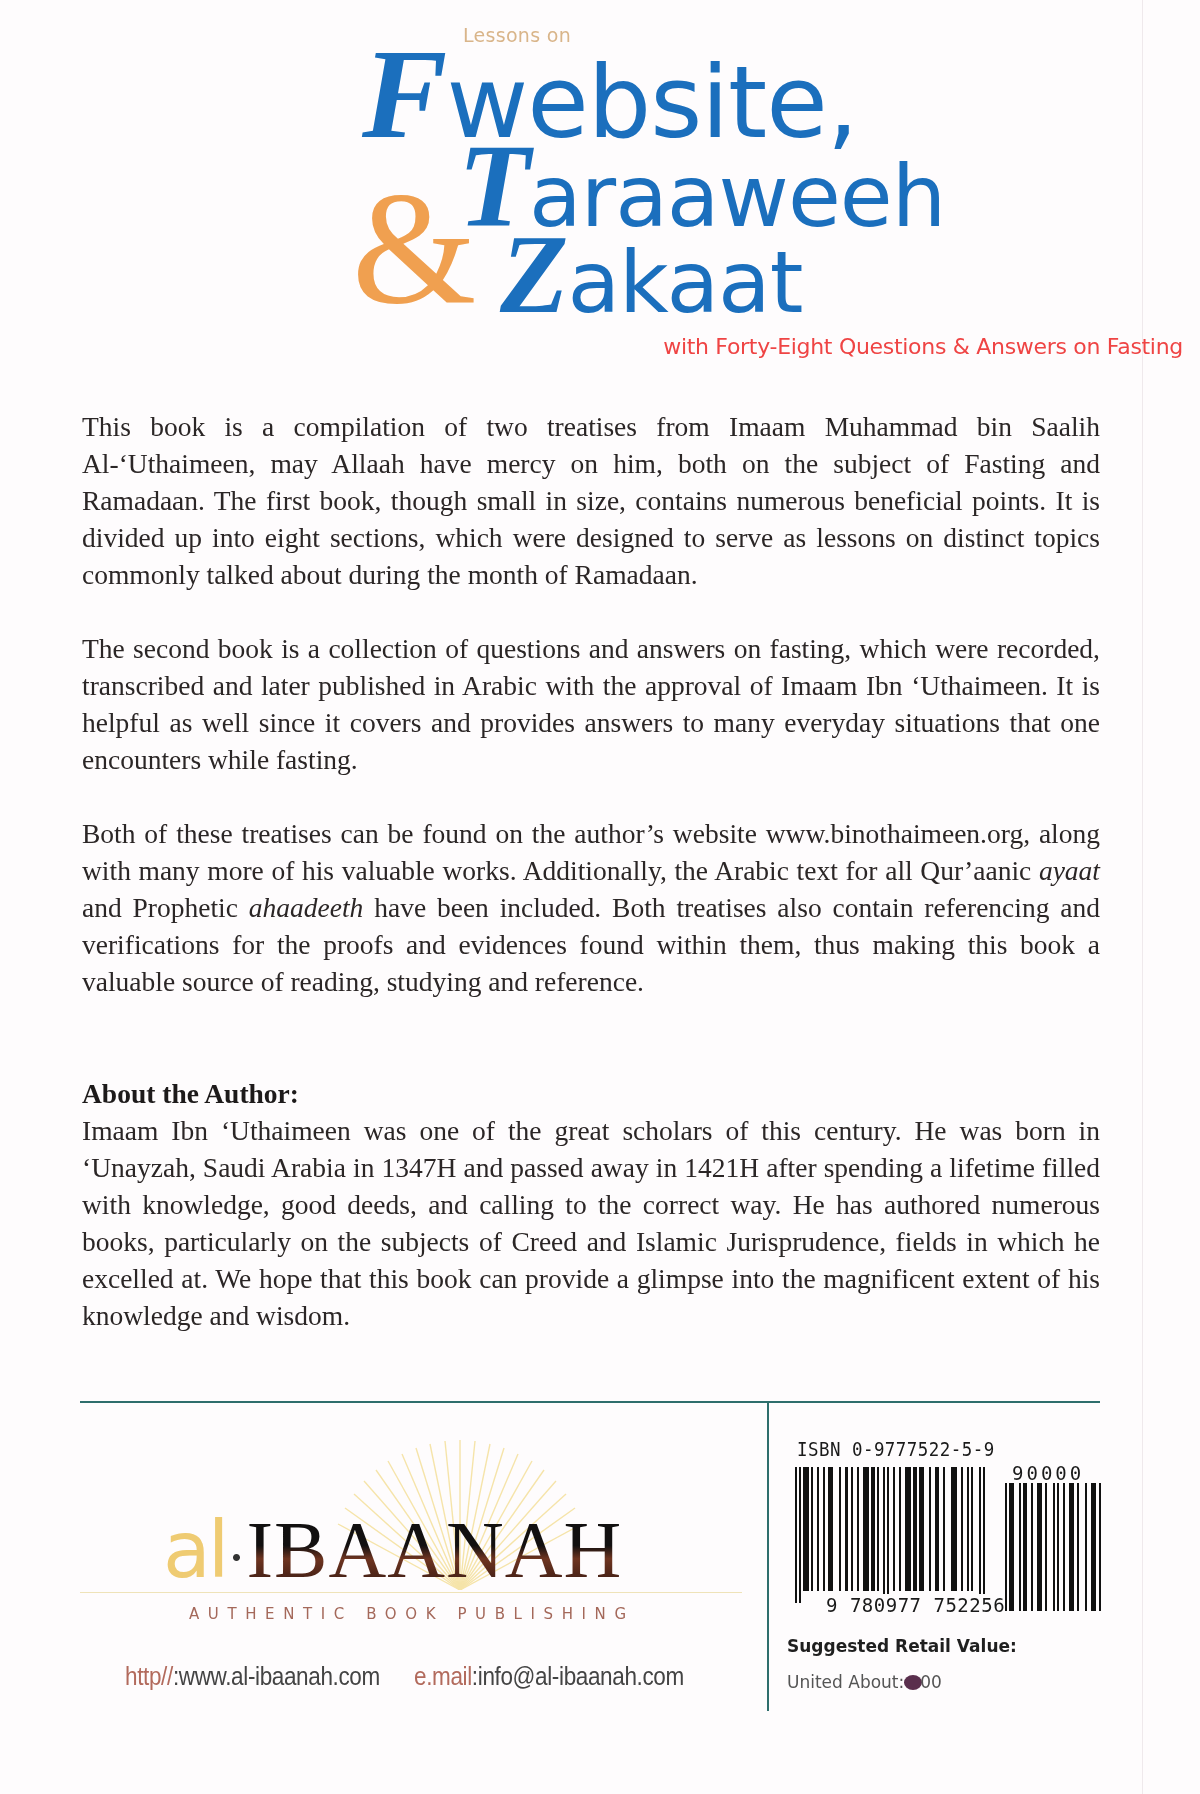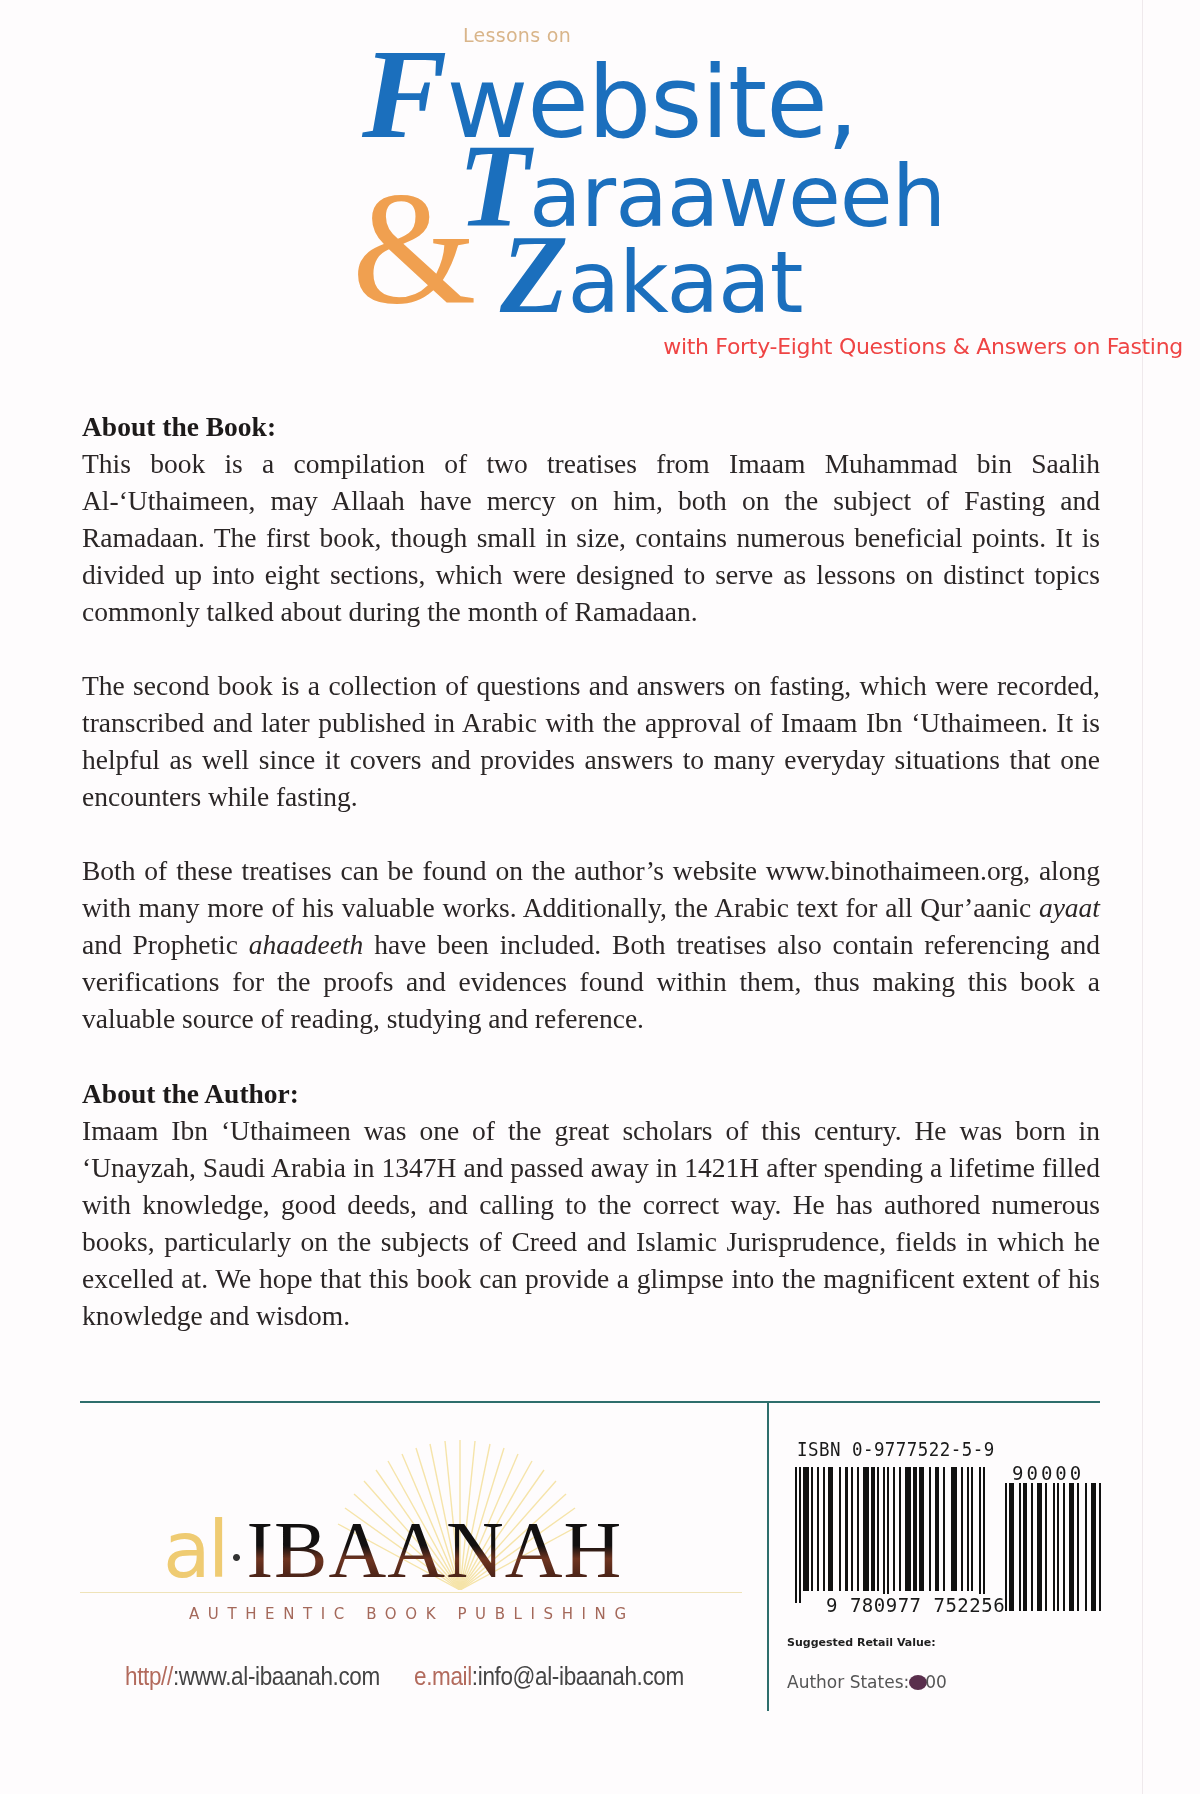--- a/index.html
+++ b/index.html
@@ -101,21 +101,21 @@
   .addon-digits {
     left:1012px; top:1462px; font-family:"DejaVu Sans Mono", monospace; font-size:19px;
     letter-spacing:3px; color:#1a1a1a;
   }
   .barcode-digits {
     left:824px; top:1594px; font-family:"DejaVu Sans Mono", monospace; font-size:19px;
     color:#1a1a1a; background:#fefcfd; padding:0 2px; letter-spacing:0.5px;
   }
   .retail-label {
     left:787px; top:1636px; font-family:"DejaVu Sans", sans-serif; font-weight:bold;
-    font-size:11px; color:#1f1f1f;
+    font-size:17px; color:#1f1f1f;
   }
   .retail-value {
     left:787px; top:1672px; font-family:"DejaVu Sans", sans-serif; font-size:17px;
     color:#555;
   }
   .price-smudge {
     display:inline-block; width:18px; height:15px; border-radius:50%;
     background:#5a2f4d; vertical-align:-2px; margin:0 -2px 0 0;
   }
 </style>
@@ -133,21 +133,20 @@
   <span class="fraktur-cap">T</span><span>araaweeh</span>
 </div>
 <div class="abs ampersand">&amp;</div>
 <div class="abs title-word title-blue line-zakaat">
   <span class="fraktur-cap">Z</span><span>akaat</span>
 </div>
 
 <div class="abs subtitle">with Forty-Eight Questions &amp; Answers on Fasting</div>
 
 <div class="abs content section-book">
-  <h2>About the Book:</h2>
   <p>This book is a compilation of two treatises from Imaam Muhammad bin Saalih Al-‘Uthaimeen, may Allaah have mercy on him, both on the subject of Fasting and Ramadaan. The first book, though small in size, contains numerous beneficial points. It is divided up into eight sections, which were designed to serve as lessons on distinct topics commonly talked about during the month of Ramadaan.</p>
   <p class="gap">The second book is a collection of questions and answers on fasting, which were recorded, transcribed and later published in Arabic with the approval of Imaam Ibn ‘Uthaimeen. It is helpful as well since it covers and provides answers to many everyday situations that one encounters while fasting.</p>
   <p class="gap"><span>Both of these treatises can be found on the author’s website www.binothaimeen.org, along with many more of his valuable works. Additionally, the Arabic text for all Qur’aanic </span><em>ayaat</em><span> and Prophetic </span><em>ahaadeeth</em><span> have been included. Both treatises also contain referencing and verifications for the proofs and evidences found within them, thus making this book a valuable source of reading, studying and reference.</span></p>
 </div>
 
 <div class="abs content section-author">
   <h2>About the Author:</h2>
   <p>Imaam Ibn ‘Uthaimeen was one of the great scholars of this century. He was born in ‘Unayzah, Saudi Arabia in 1347H and passed away in 1421H after spending a lifetime filled with knowledge, good deeds, and calling to the correct way. He has authored numerous books, particularly on the subjects of Creed and Islamic Jurisprudence, fields in which he excelled at. We hope that this book can provide a glimpse into the magnificent extent of his knowledge and wisdom.</p>
 </div>
 
@@ -244,14 +243,14 @@
     <rect x="64" y="0" width="5" height="128"></rect>
       <rect x="72" y="0" width="2" height="128"></rect>
     <rect x="80" y="0" width="2" height="128"></rect>
       <rect x="86" y="0" width="5" height="128"></rect>
     <rect x="94" y="0" width="2" height="128"></rect>
   </g>
 </svg>
 
 <div class="abs retail-label">Suggested Retail Value:</div>
 <div class="abs retail-value">
-  <span>Author States:</span><span class="price-smudge"></span><span>00</span>
+  <span>United About:</span><span class="price-smudge"></span><span>00</span>
 </div>
 
 </body></html>

